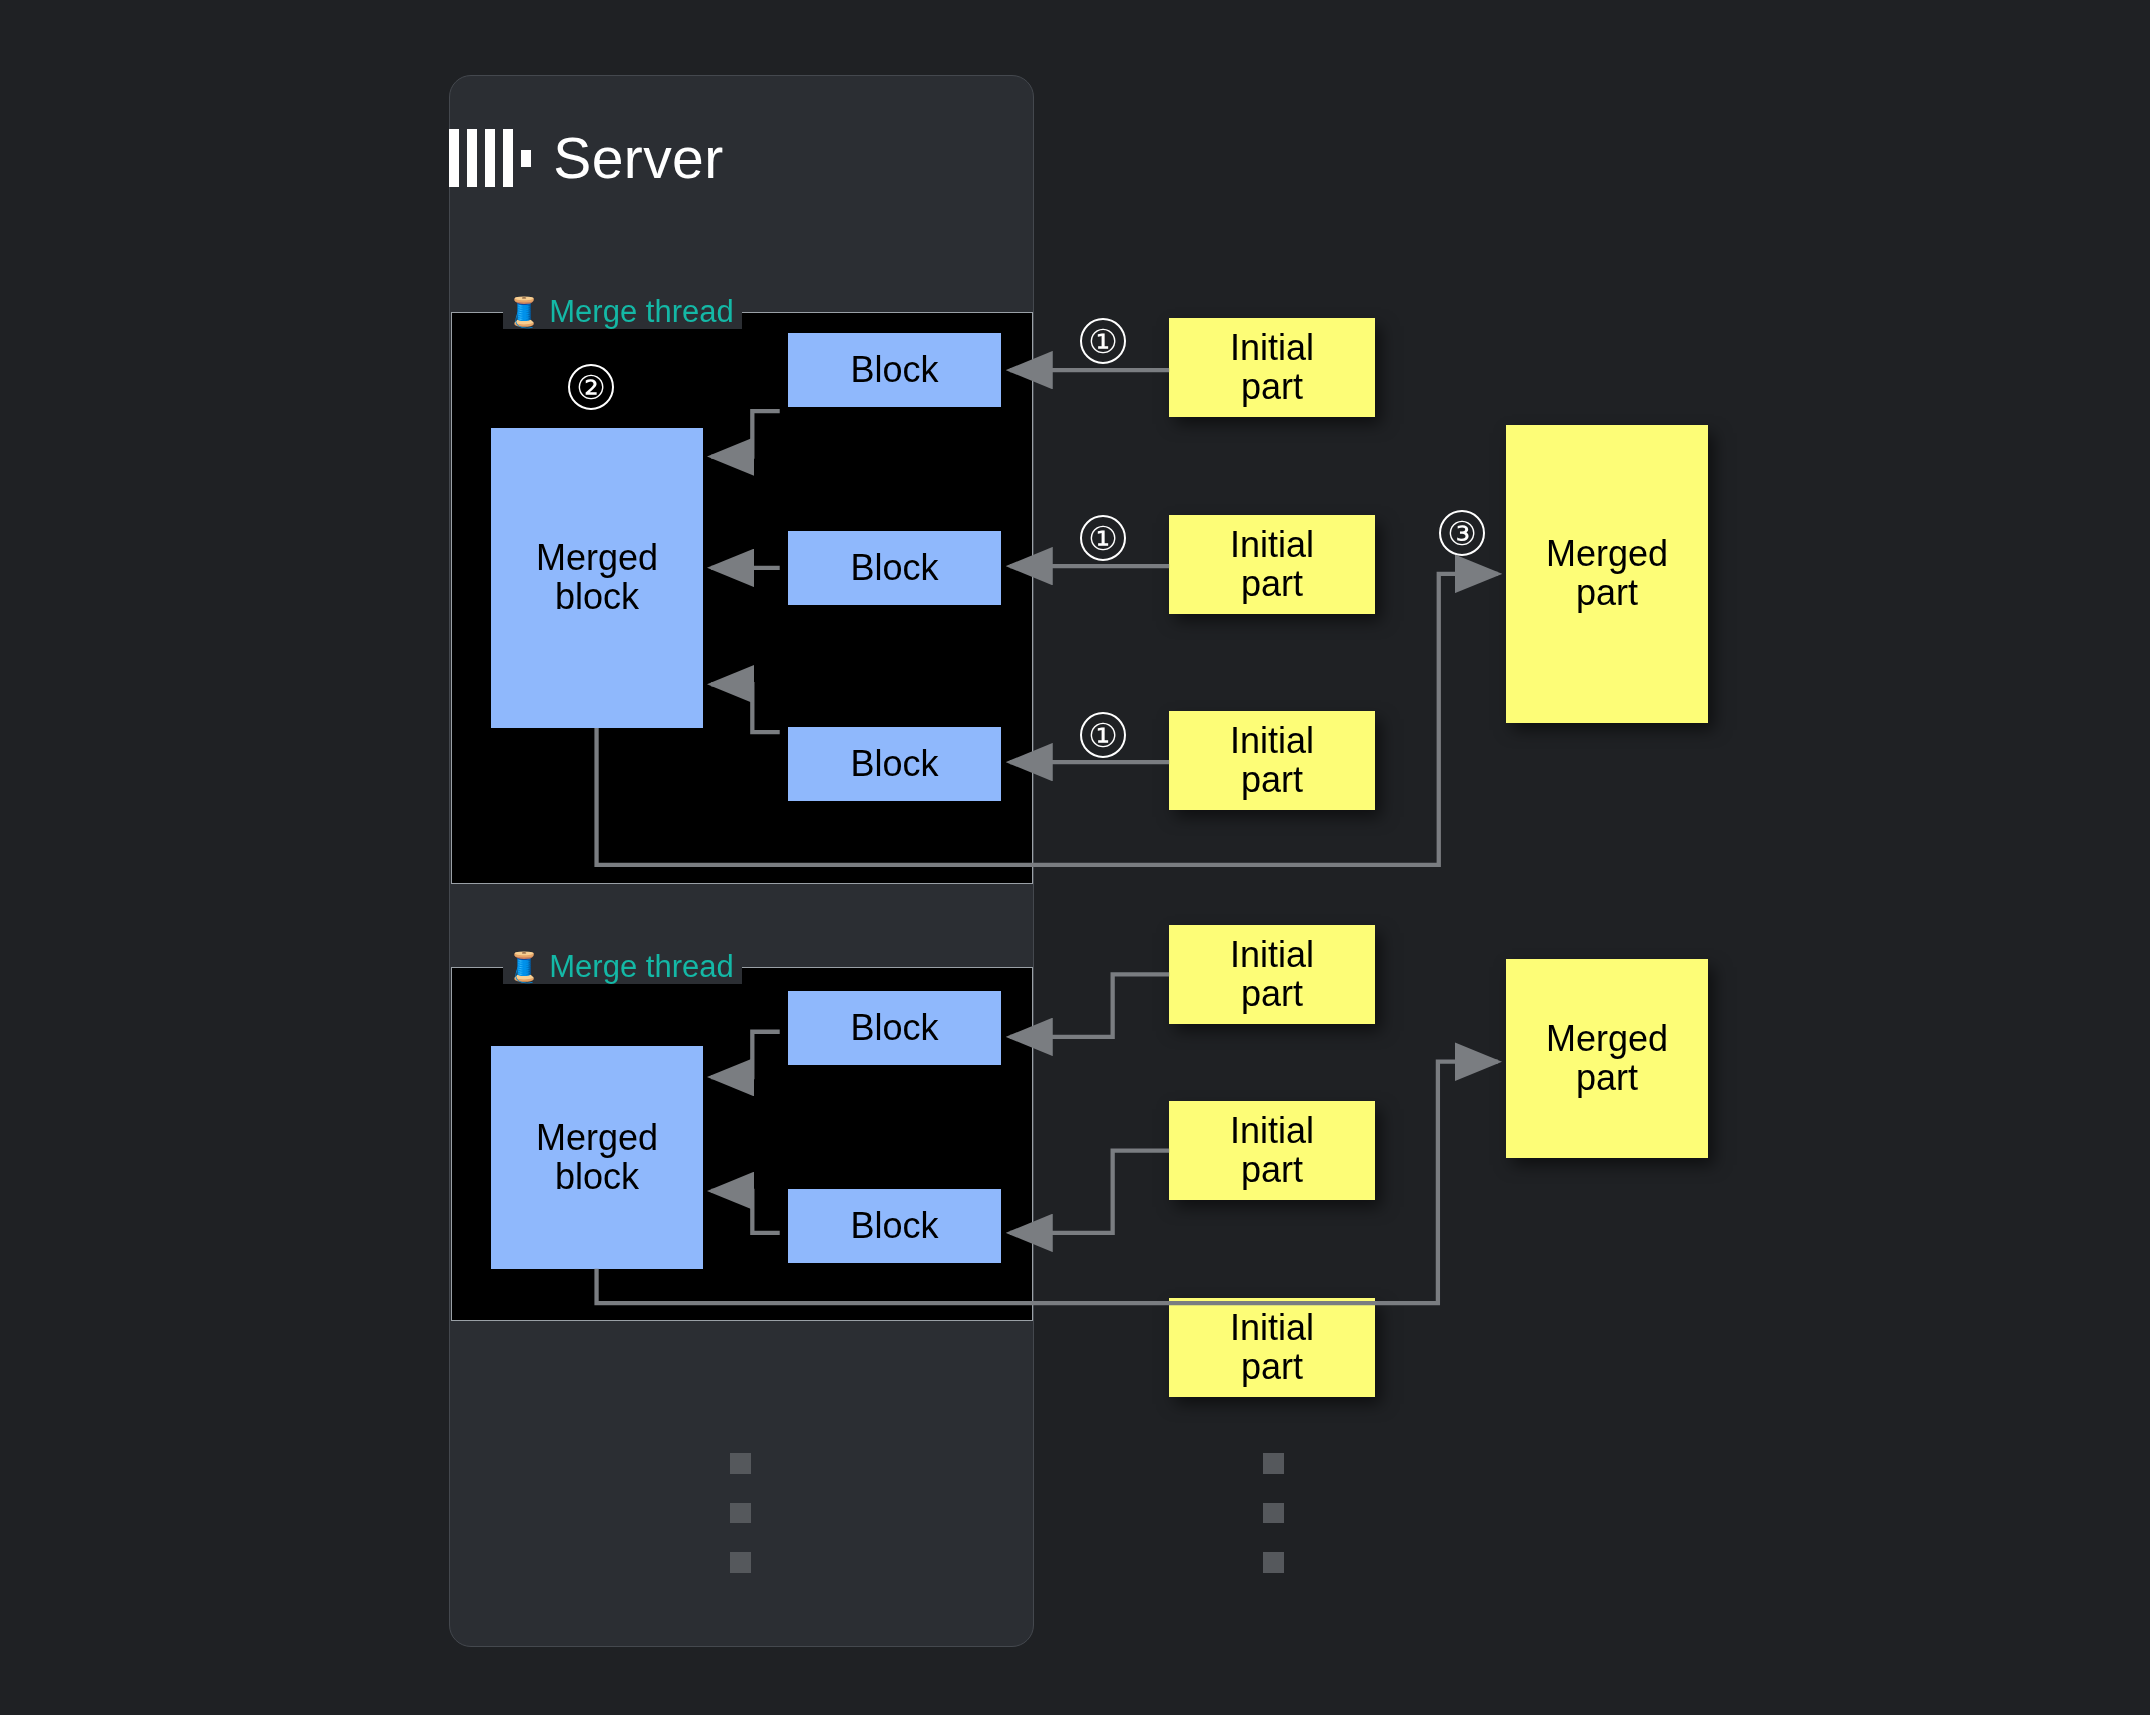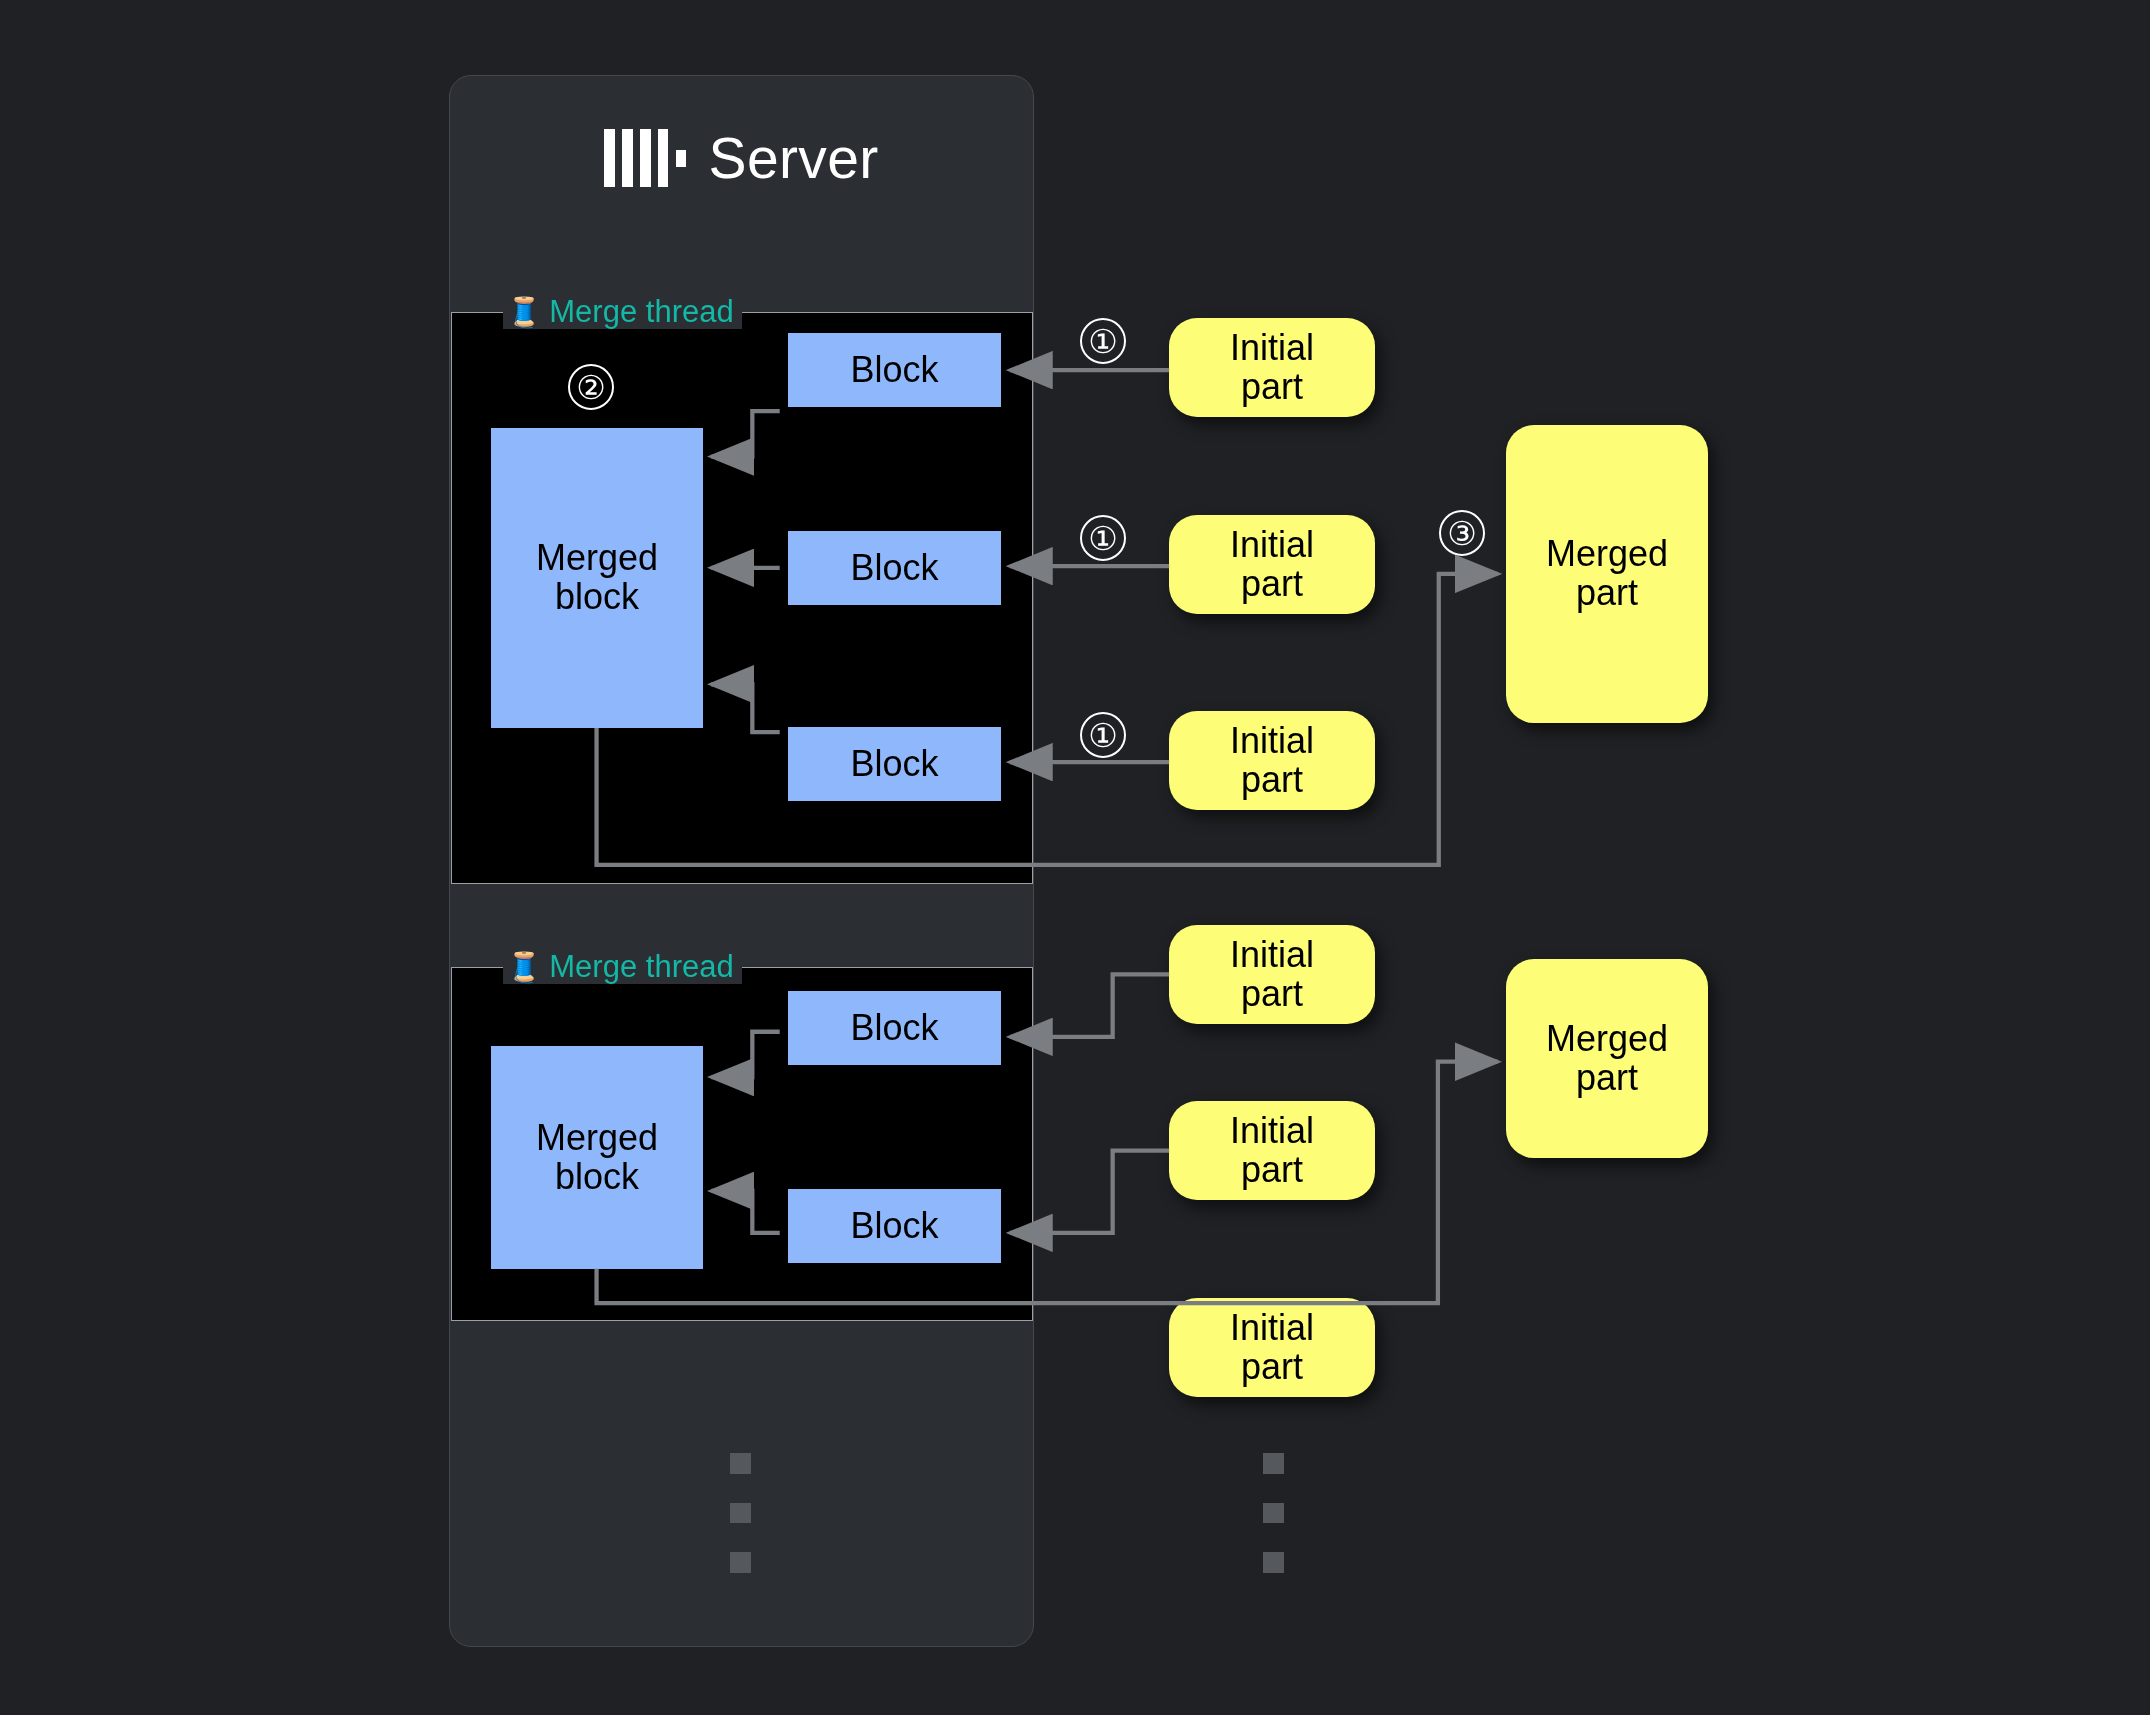--- a/index.html
+++ b/index.html
@@ -17,21 +17,21 @@
     position:absolute;
     left:449px;top:75px;width:585px;height:1572px;
     background:#2b2e33;
     border:1.7px solid #44484e;
     border-radius:22px;
     box-sizing:border-box;
   }
   .server-header{
     position:absolute;
     left:449px;top:111px;width:585px;height:94px;
-    display:flex;align-items:center;justify-content:center;
+    display:flex;align-items:center;
     gap:22px;
     pointer-events:none;
   }
   .ch-logo{display:flex;align-items:flex-end;gap:7.7px;height:58px;}
   .ch-bar{width:10.3px;height:58px;background:#ffffff;}
   .ch-dot{width:10.3px;height:17px;background:#ffffff;margin-bottom:20.5px;}
   .server-title{
     color:#ffffff;font-size:57px;font-weight:400;letter-spacing:0.4px;
     line-height:1;
   }
@@ -62,21 +62,21 @@
     position:absolute;
     display:flex;align-items:center;justify-content:center;
     text-align:center;
     color:#000000;
     font-size:36px;
     line-height:1.08;
     box-sizing:border-box;
     white-space:pre-line;
   }
   .box-blue{background:#8fb8fc;}
-  .box-yellow{background:#fdfd77;box-shadow:6px 7.7px 15.4px rgba(0,0,0,0.55);border-radius:28px;}
+  .box-yellow{background:#fdfd77;box-shadow:6px 7.7px 15.4px rgba(0,0,0,0.55);}
 
   
   .step{
     position:absolute;
     width:46px;height:46px;border-radius:50%;
     border:2.6px solid #ffffff;
     color:#ffffff;
     font-size:33px;
     display:flex;align-items:center;justify-content:center;
     line-height:1;

